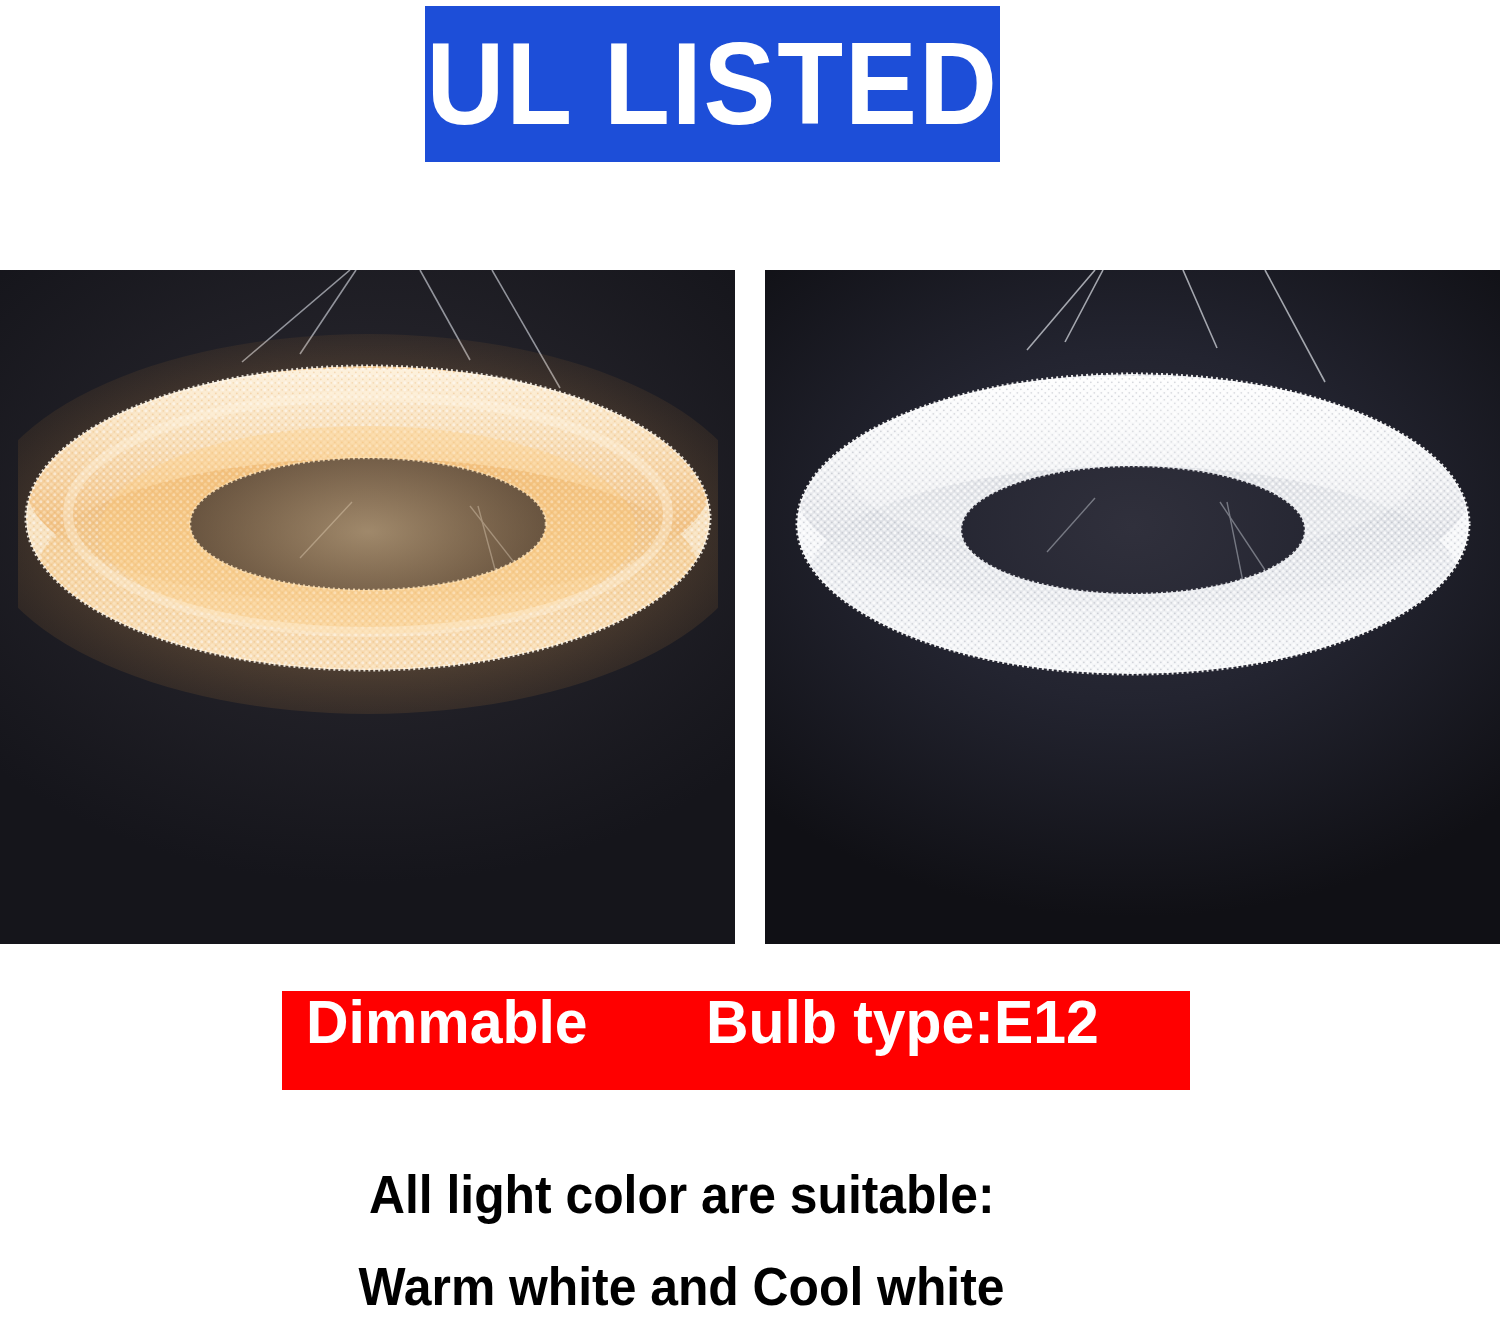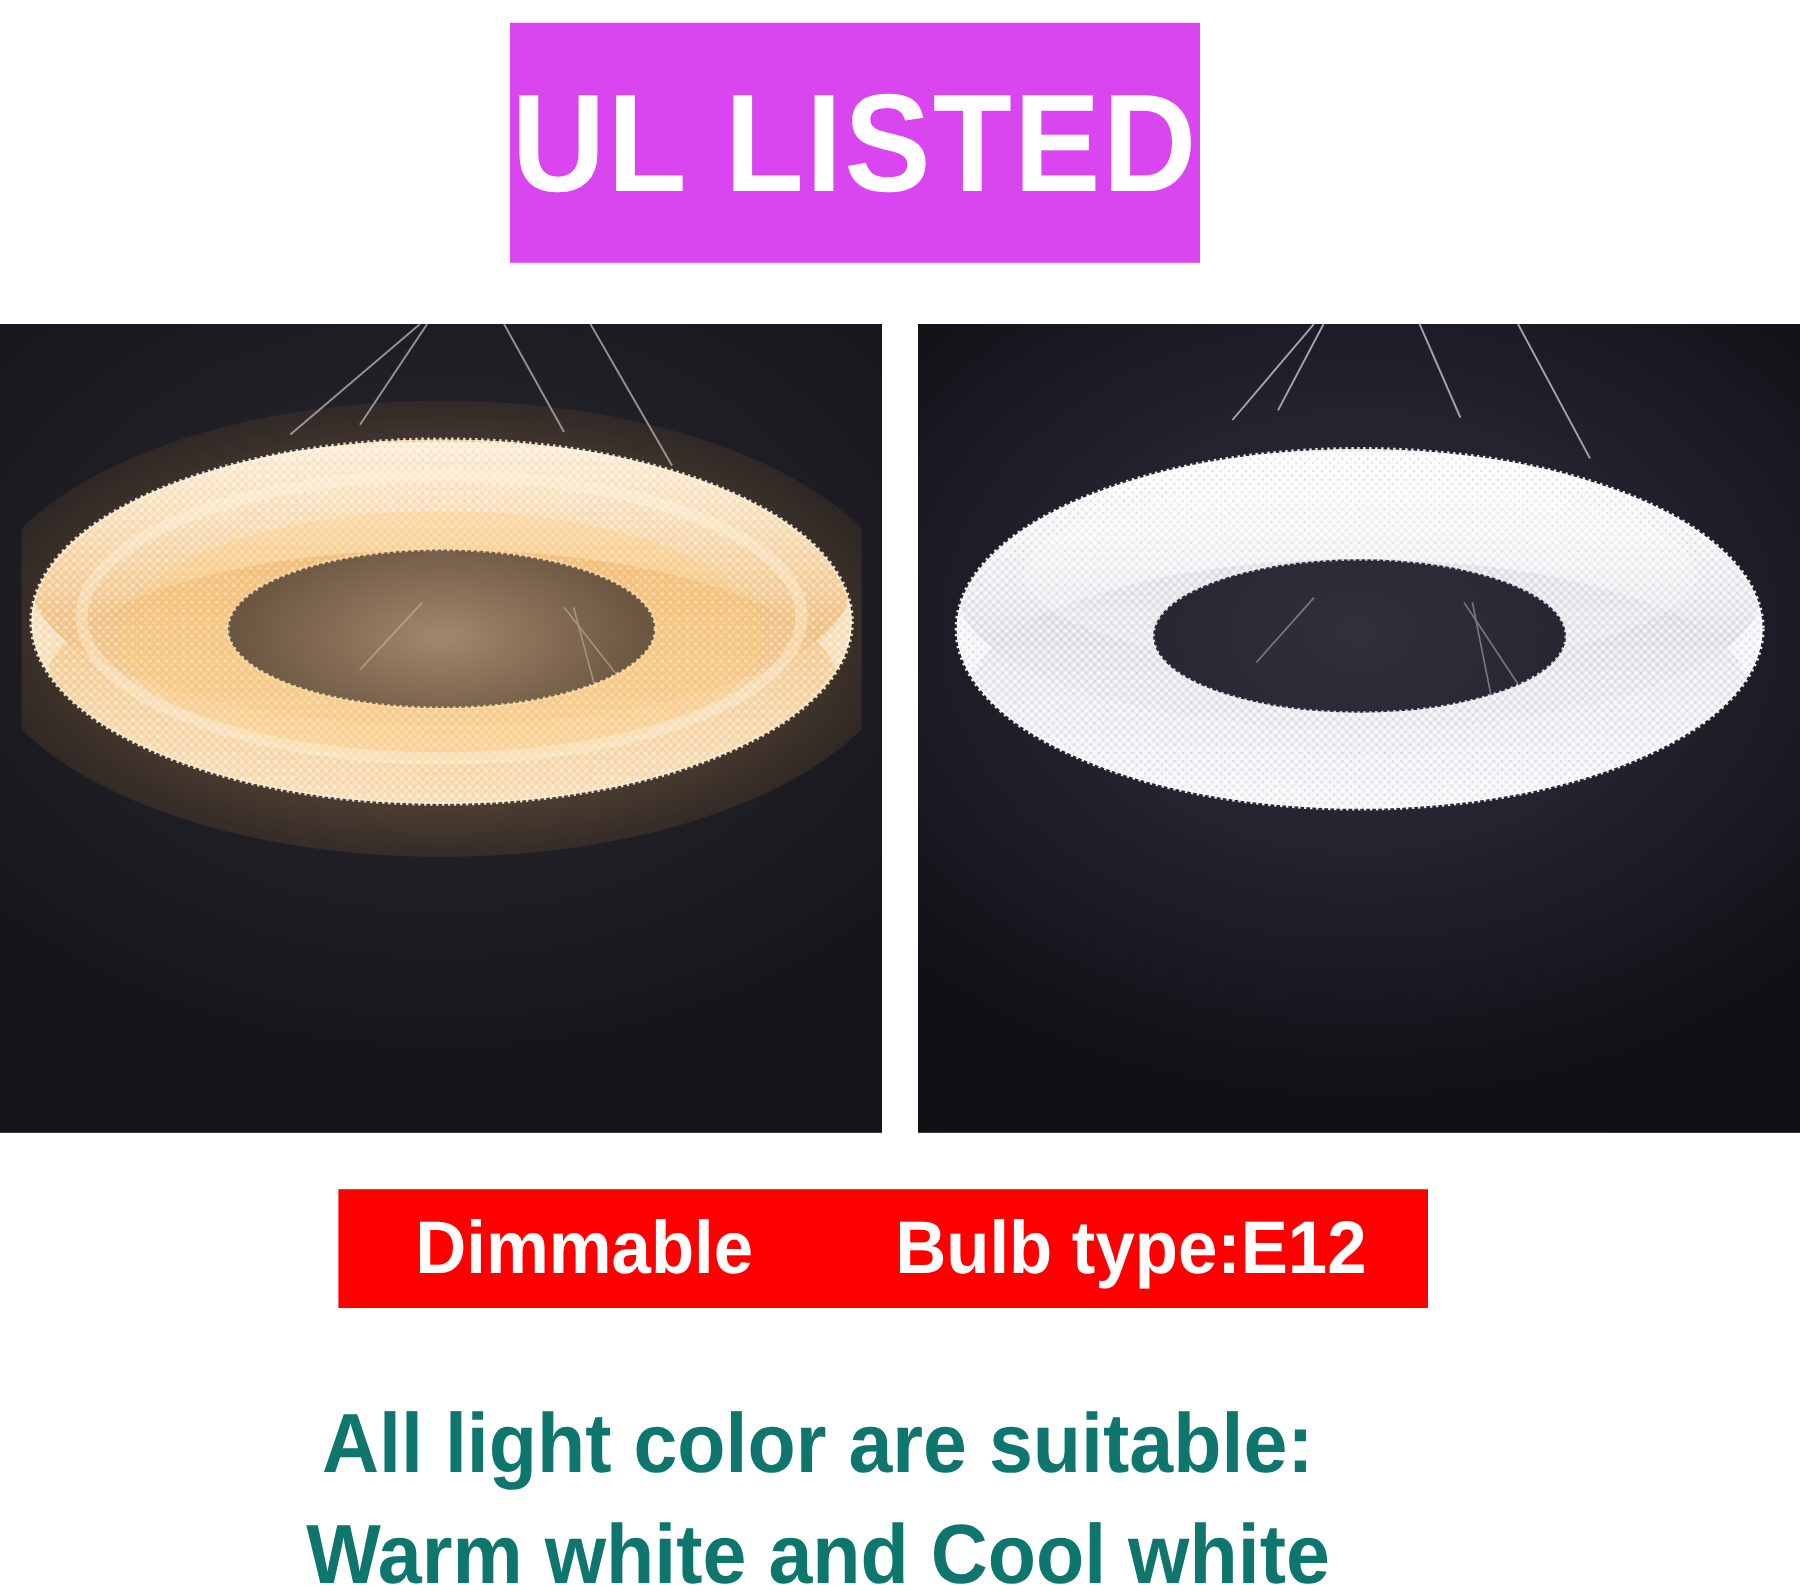--- a/index.html
+++ b/index.html
@@ -14,26 +14,25 @@
     font-family: "Liberation Sans", sans-serif;
     overflow: hidden;
   }
 
   
   .ul-banner {
     position: absolute;
     left: 425px;
     top: 6px;
     width: 575px;
-    height: 200px;
-    background: #d946ef;
+    height: 156px;
+    background: #1d4ed8;
     display: flex;
     align-items: center;
     justify-content: center;
-    margin-top: 13px;
   }
   .ul-banner-text {
     color: #ffffff;
     font-family: "Liberation Sans Narrow", "Liberation Sans", sans-serif;
     font-weight: bold;
     font-size: 116px;
     line-height: 1;
     letter-spacing: 2px;
     transform: scaleX(0.93);
     white-space: nowrap;
@@ -94,46 +93,46 @@
 
   
   .spec-banner {
     position: absolute;
     left: 282px;
     top: 991px;
     width: 908px;
     height: 99px;
     background: #ff0000;
     display: flex;
-    align-items: center;
+    align-items: flex-start;
     box-sizing: border-box;
-    padding-left: 64px;
+    padding-left: 24px;
   }
   .spec-text {
     color: #ffffff;
     font-family: "Liberation Sans Narrow", "Liberation Sans", sans-serif;
     font-weight: bold;
     font-size: 62px;
     line-height: 1;
     white-space: nowrap;
     transform: scaleX(0.95);
     transform-origin: left center;
   }
   .spec-gap { display: inline-block; width: 104px; }
 
   
   .footer-text {
     position: absolute;
     left: 0;
     width: 1363px;
     text-align: center;
-    color: #0f766e;
+    color: #000000;
     font-family: "Liberation Sans Narrow", "Liberation Sans", sans-serif;
     font-weight: bold;
-    font-size: 70px;
+    font-size: 53px;
     line-height: 1;
     white-space: nowrap;
   }
   .footer-line1 { top: 1168px; }
   .footer-line2 { top: 1260px; text-align: center; }
   .footer-inner {
     display: inline-block;
     transform: scaleX(0.94);
   }
 </style>

